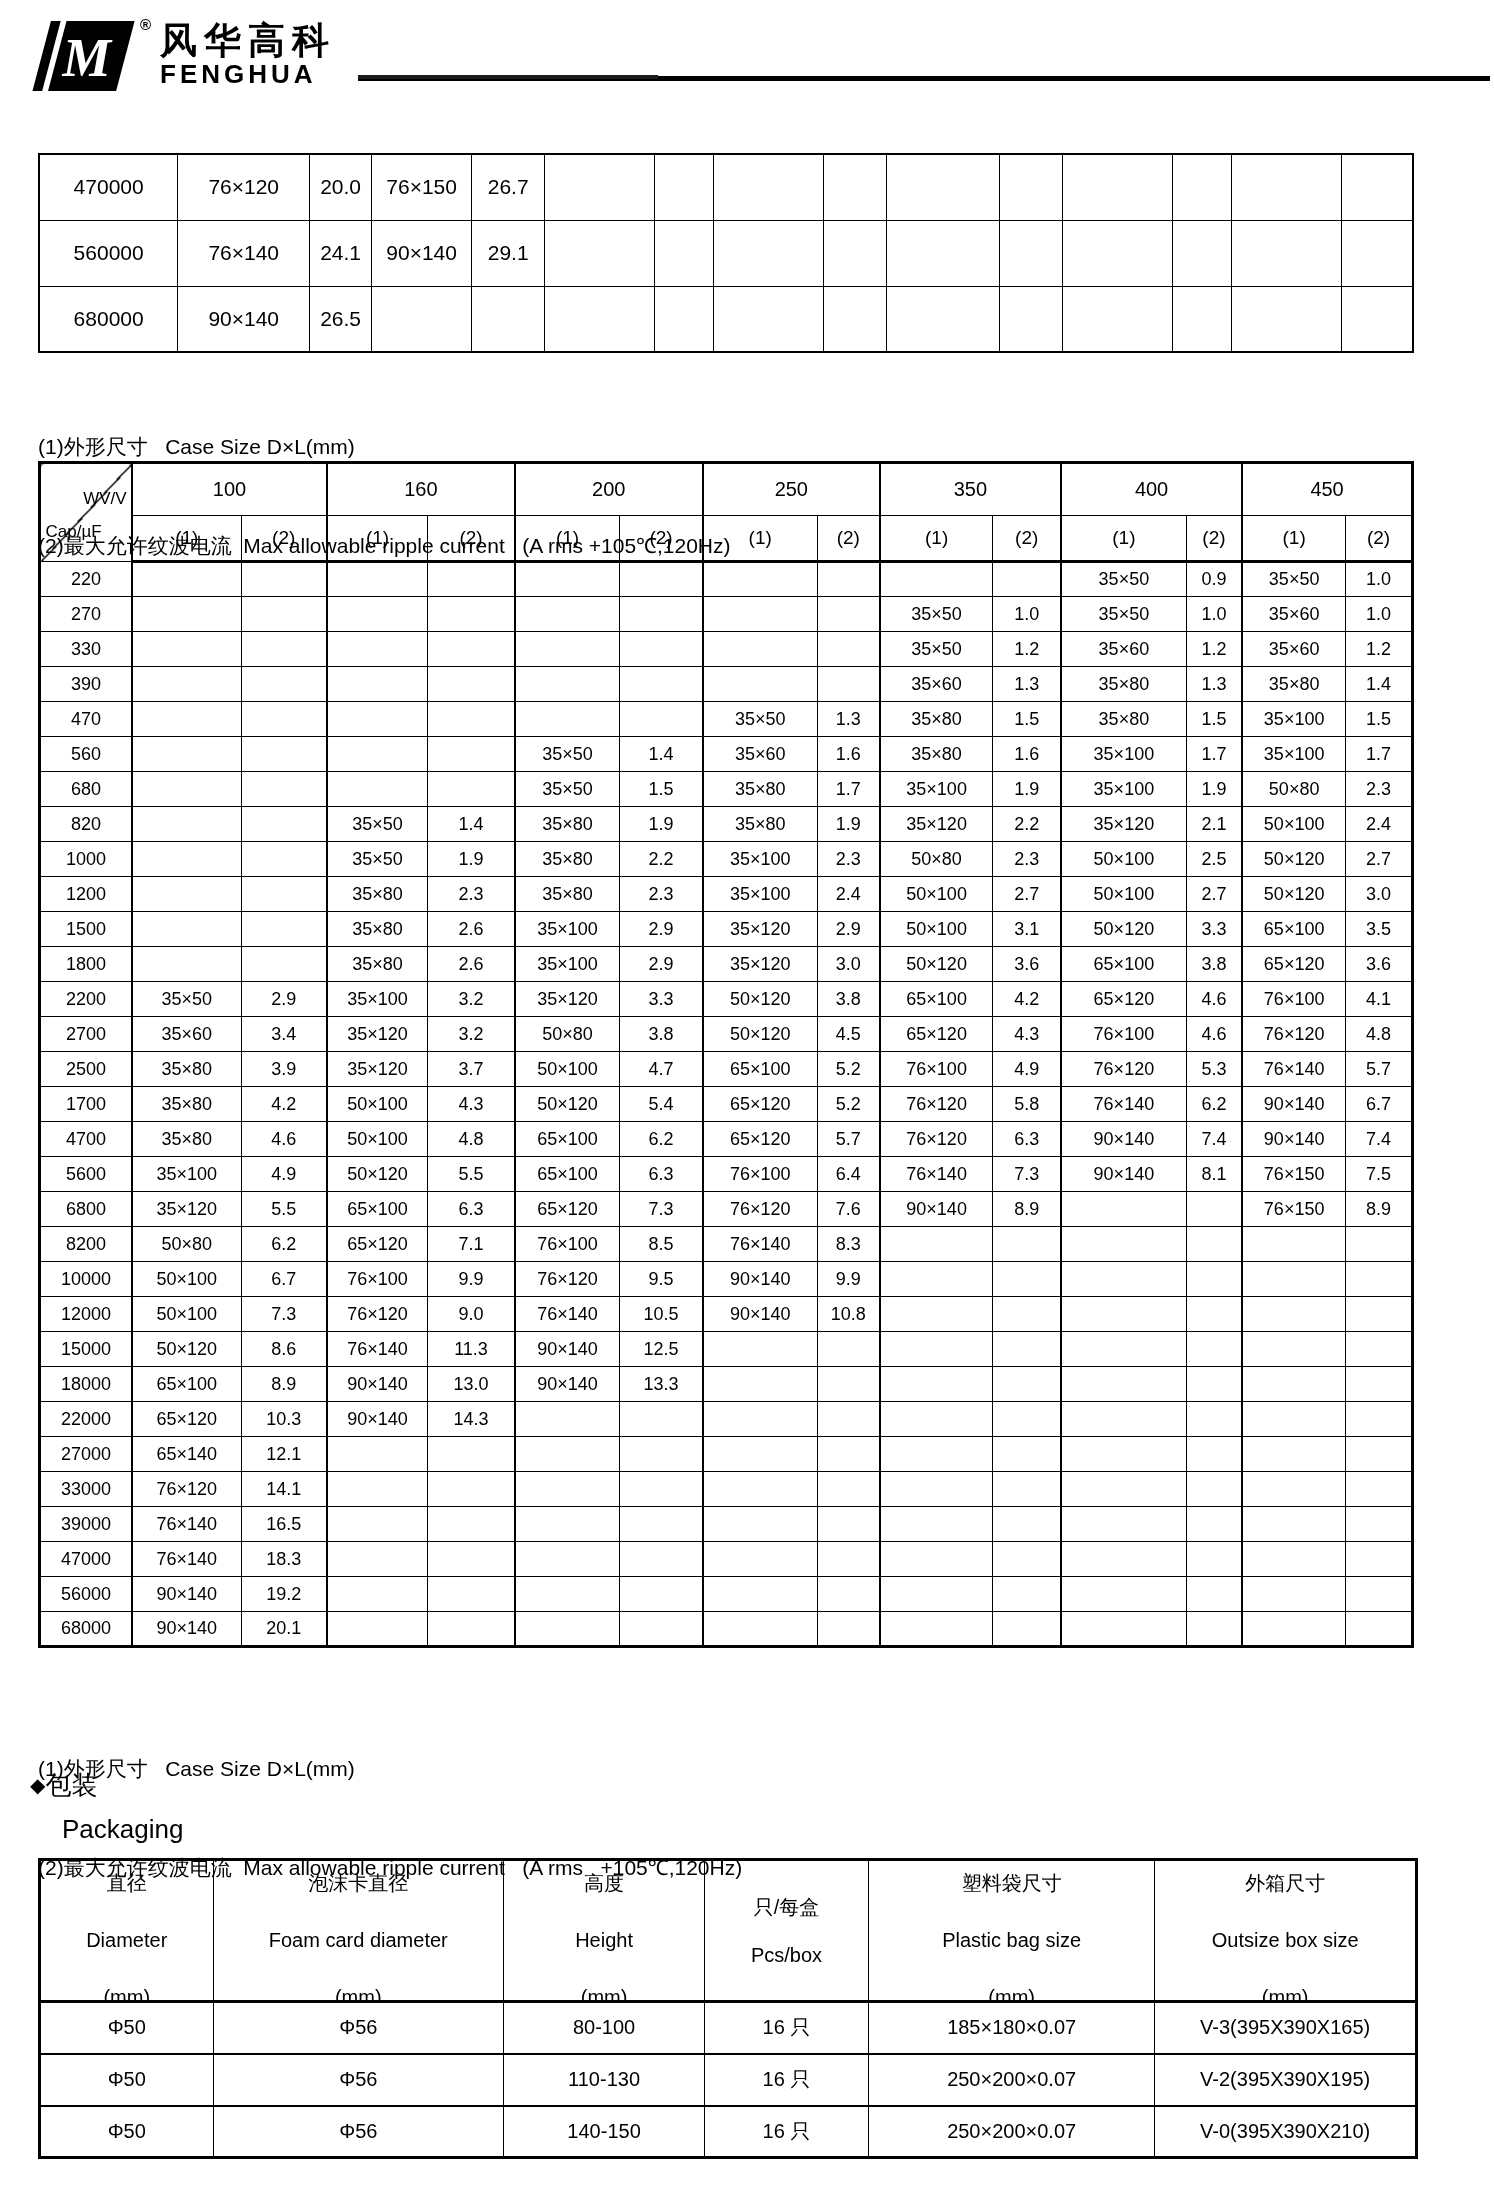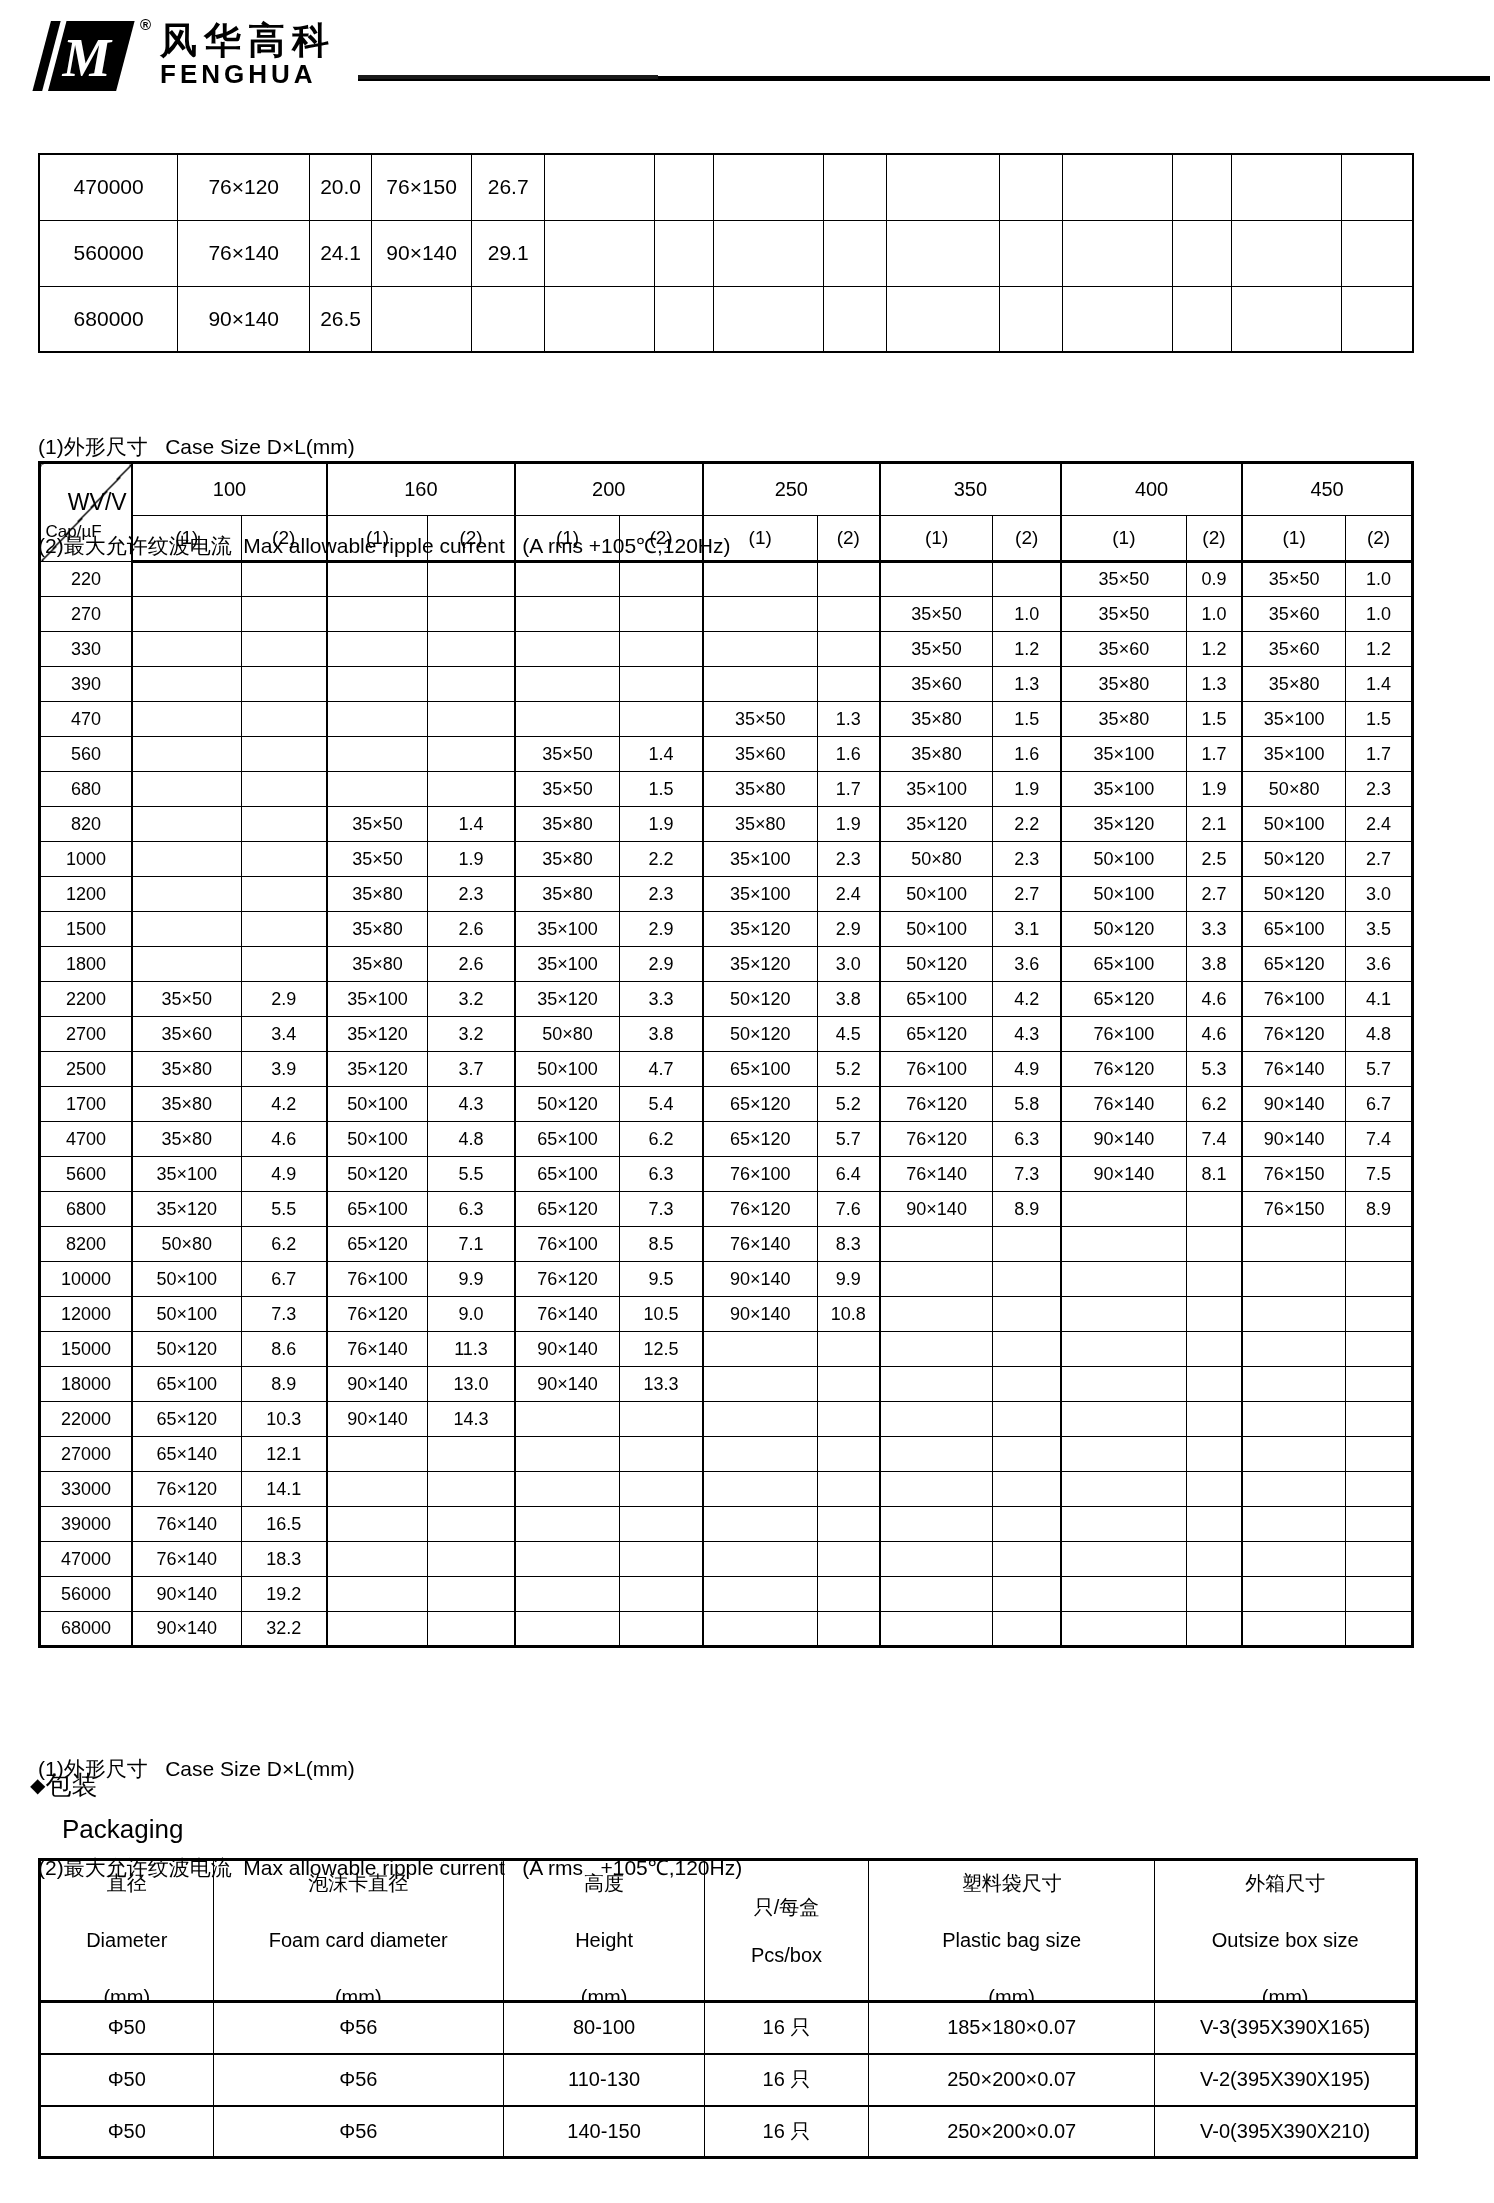--- a/index.html
+++ b/index.html
@@ -29,21 +29,21 @@
 
   
   .main-table-wrap { position:absolute; left:38px; top:461px; width:1376px; }
   .mt { border:3px solid #000; }
   .mt td { border-top-width:2px; border-bottom-width:2px; height:35px; font-size:18px; }
   .mt td.g { border-left-width:2px; }
   .mt tr.vrow td { height:53px; font-size:20px; }
   .mt tr.sub td { height:46px; font-size:19px; border-bottom-width:3px; }
   .mt td.corner { position:relative; padding:0;
       background-image:linear-gradient(to bottom right, transparent 49.4%, #000 49.4%, #000 50.6%, transparent 50.6%); }
-  .corner-top { position:absolute; top:26%; right:5%; font-size:23px; }
+  .corner-top { position:absolute; top:26%; right:5%; font-size:17px; }
   .corner-bottom { position:absolute; bottom:20%; left:5%; font-size:17px; }
 
   
   .note-block { position:absolute; left:38px; font-size:21px; line-height:33px; white-space:pre-wrap; }
   .notes-top { top:364px; }
   .notes-bottom { top:1686px; }
 
   
   .pkg-head-cn { position:absolute; left:30px; top:1768px; font-size:26px; }
   .pkg-head-cn .diamond { font-size:20px; vertical-align:2px; }
@@ -709,21 +709,21 @@
             <td class="g"></td>
             <td></td>
             <td class="g"></td>
             <td></td>
             <td class="g"></td>
             <td></td>
           </tr>
           <tr>
             <td>68000</td>
             <td class="g">90×140</td>
-            <td>32.2</td>
+            <td>20.1</td>
             <td class="g"></td>
             <td></td>
             <td class="g"></td>
             <td></td>
             <td class="g"></td>
             <td></td>
             <td class="g"></td>
             <td></td>
             <td class="g"></td>
             <td></td>

